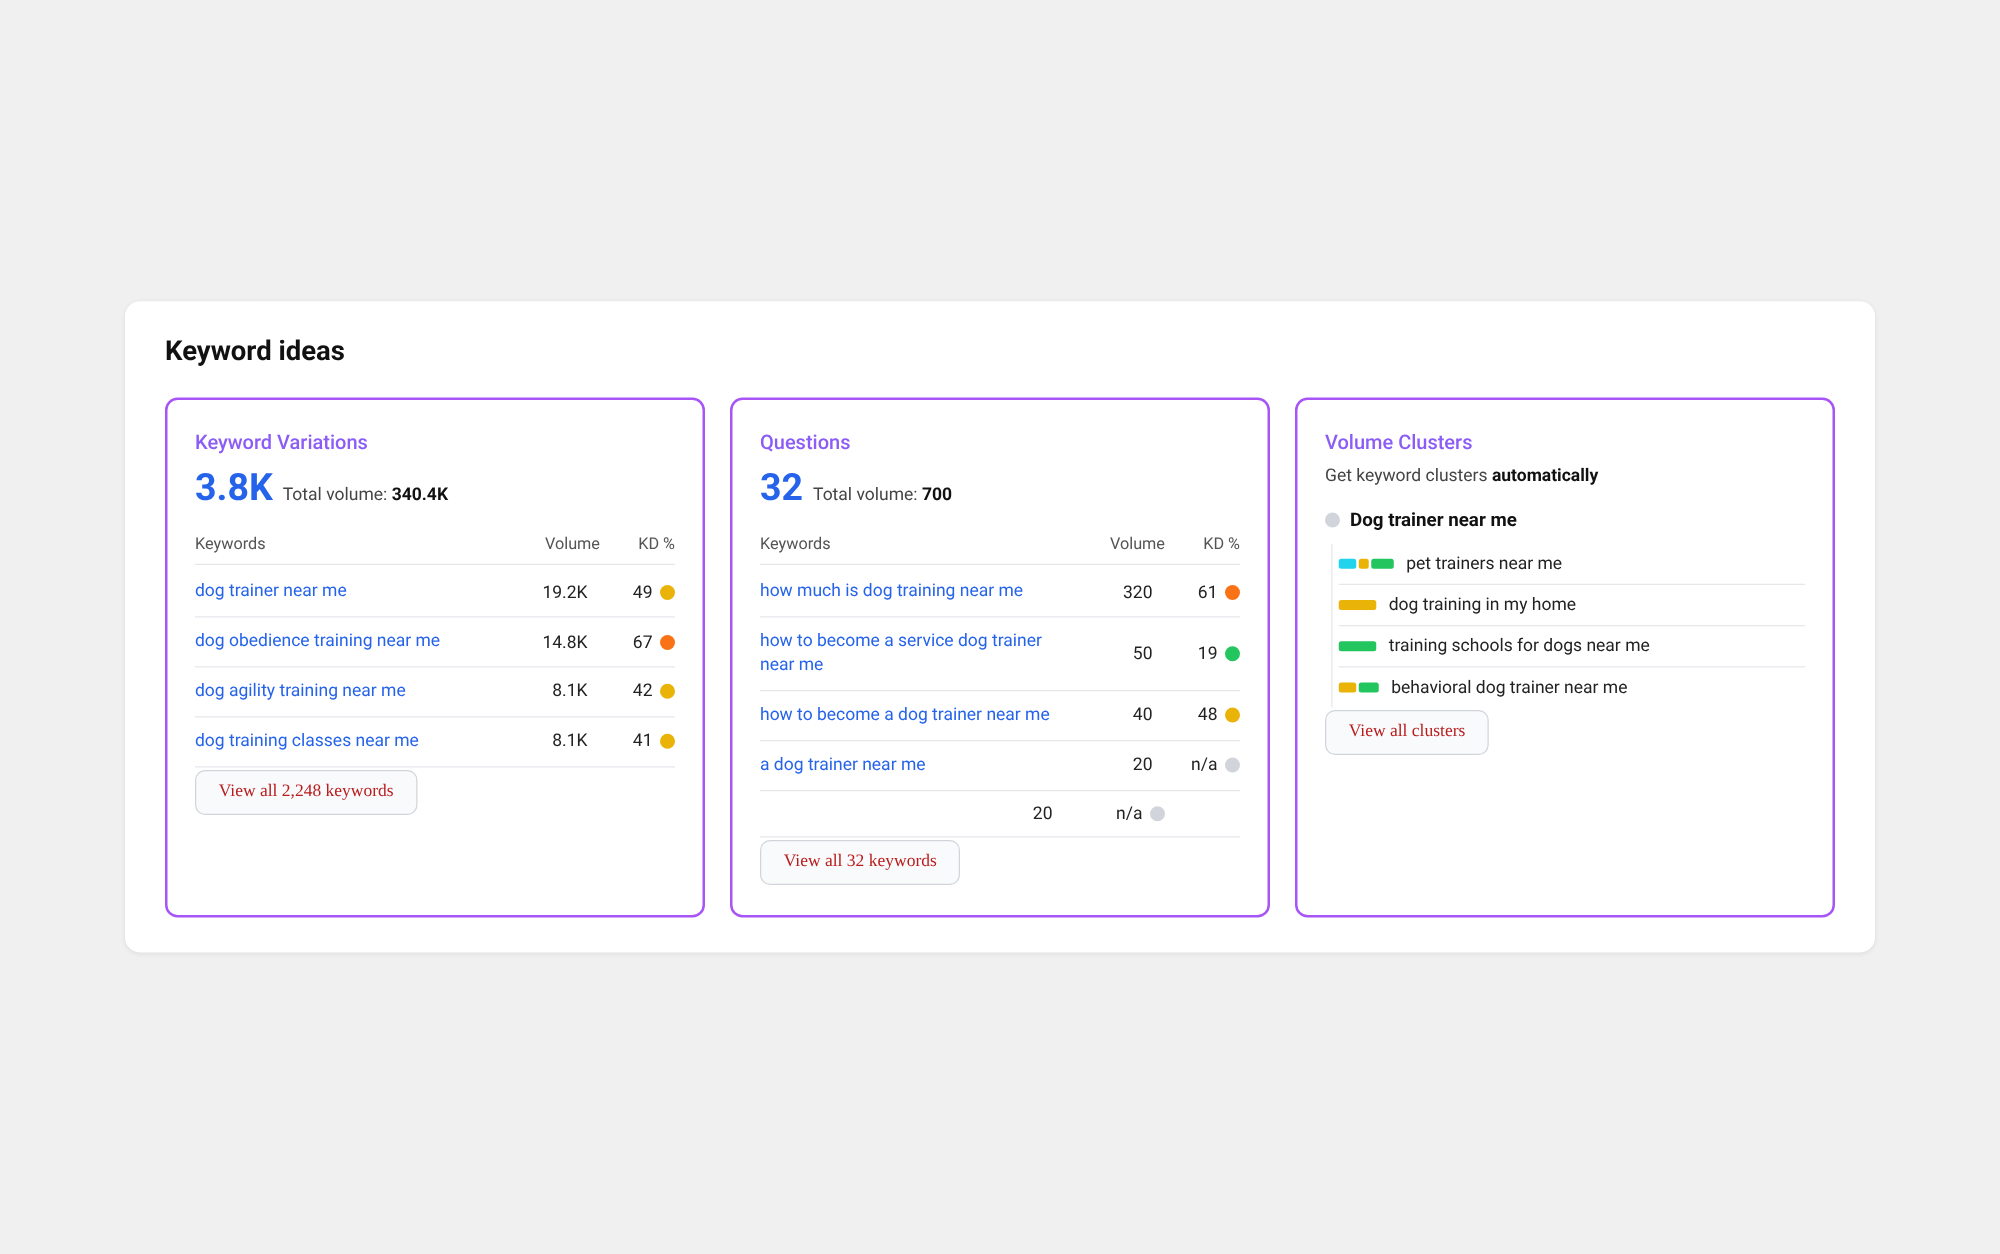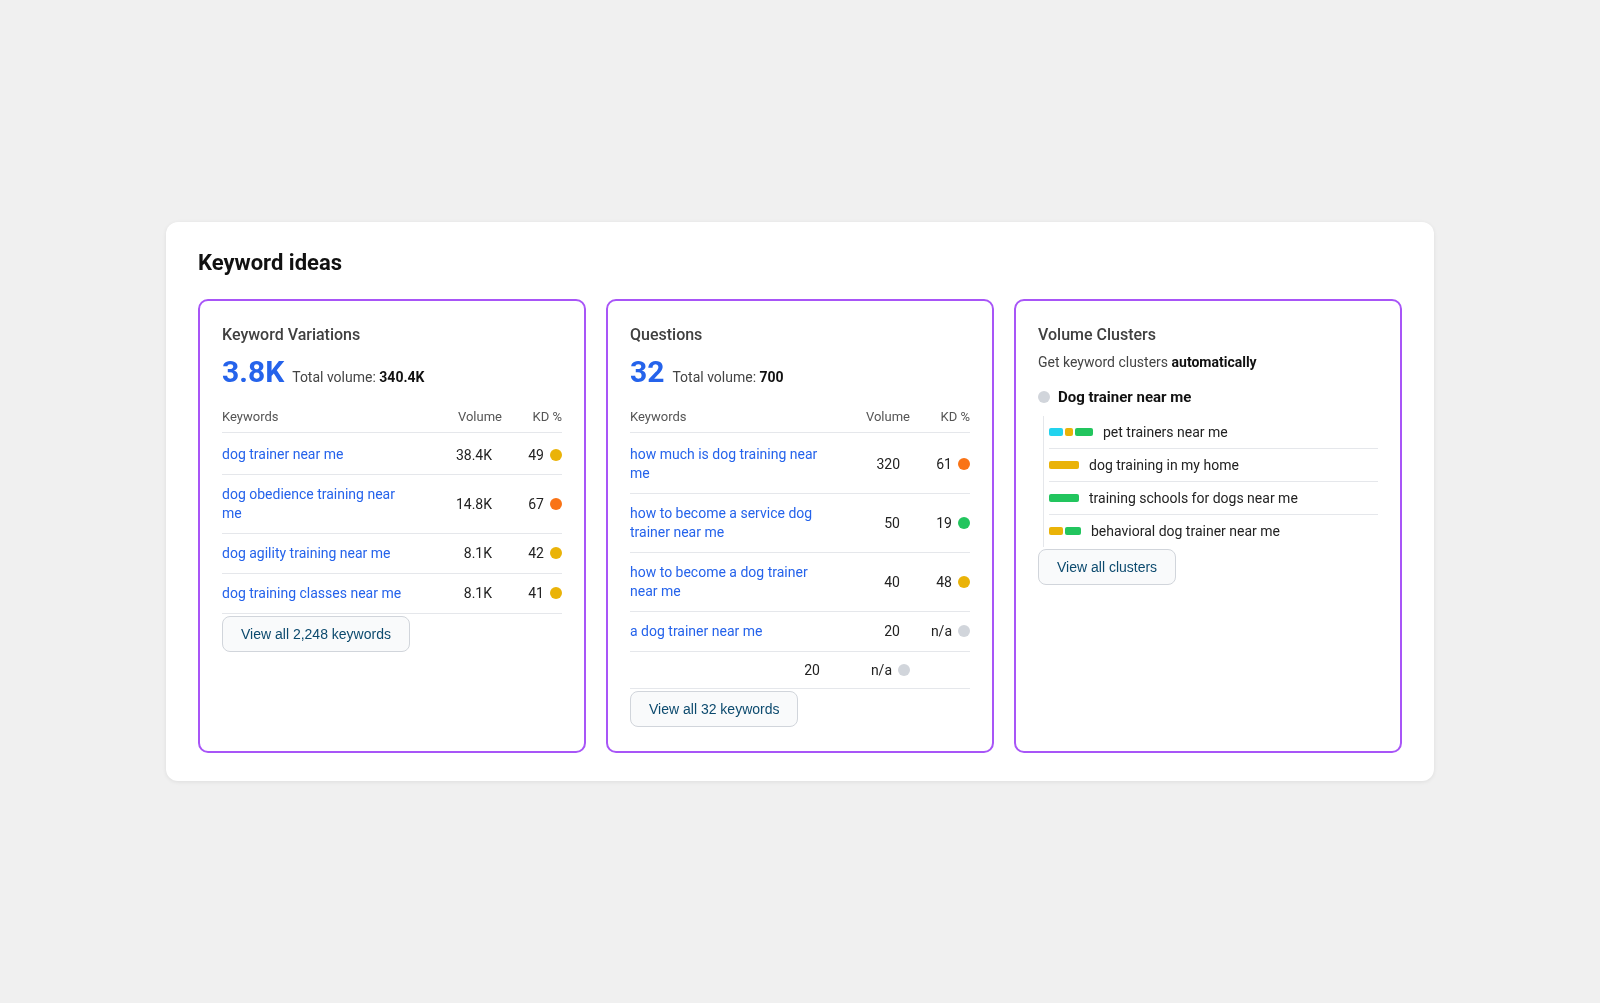--- a/index.html
+++ b/index.html
@@ -9,21 +9,21 @@
       display: flex;
       justify-content: center;
       align-items: center;
       min-height: 100vh;
       padding: 20px;
     }
     .main-container {
       background: #fff;
       border-radius: 12px;
       padding: 28px 32px;
-      width: 1268px;
+      width: 1400px;
       max-width: 100%;
       box-shadow: 0 1px 4px rgba(0,0,0,0.08);
     }
     .page-title {
       font-size: 22px;
       font-weight: 700;
       color: #111;
       margin-bottom: 24px;
     }
     .cards-row {
@@ -33,21 +33,21 @@
     .card {
       border: 2.5px solid #a855f7;
       border-radius: 10px;
       padding: 24px 22px;
       background: #fff;
       flex: 1;
     }
     .card-title {
       font-size: 16px;
       font-weight: 500;
-      color: #404040;
+      color: #8b5cf6;
       margin-bottom: 10px;
     }
     .card-stat-row {
       display: flex;
       align-items: baseline;
       gap: 8px;
       margin-bottom: 20px;
     }
     .card-big-number {
       font-size: 30px;
@@ -125,23 +125,24 @@
     .dot-green { background: #22c55e; }
     .dot-gray { background: #d1d5db; }
     .view-all-btn {
       display: inline-block;
       margin-top: 2px;
       padding: 9px 18px;
       border: 1.5px solid #d1d5db;
       border-radius: 8px;
       background: #f9fafb;
       font-size: 14px;
-      color: #0c4a6e;
+      color: #b91c1c;
       cursor: pointer;
       font-weight: 400;
+      font-family: Liberation Serif, serif;
     }
 
     
     .clusters-desc {
       font-size: 14px;
       color: #444;
       margin-bottom: 18px;
     }
     .clusters-desc b { font-weight: 700; color: #111; }
     .cluster-parent {
@@ -209,21 +210,21 @@
 
       <div class="table-header table-header-kv">
         <span class="col-label">Keywords</span>
         <span class="col-label right">Volume</span>
         <span class="col-label right">KD %</span>
       </div>
 
       <div id="kv-rows">
           <div class="table-row table-row-kv">
     <a class="kw-link" href="#">dog trainer near me</a>
-    <span class="cell-volume">38.4K</span>
+    <span class="cell-volume">19.2K</span>
     <span class="cell-kd">49<span class="dot dot-yellow"></span></span>
   </div>
           <div class="table-row table-row-kv">
     <a class="kw-link" href="#">dog obedience training near me</a>
     <span class="cell-volume">14.8K</span>
     <span class="cell-kd">67<span class="dot dot-orange"></span></span>
   </div>
           <div class="table-row table-row-kv">
     <a class="kw-link" href="#">dog agility training near me</a>
     <span class="cell-volume">8.1K</span>

